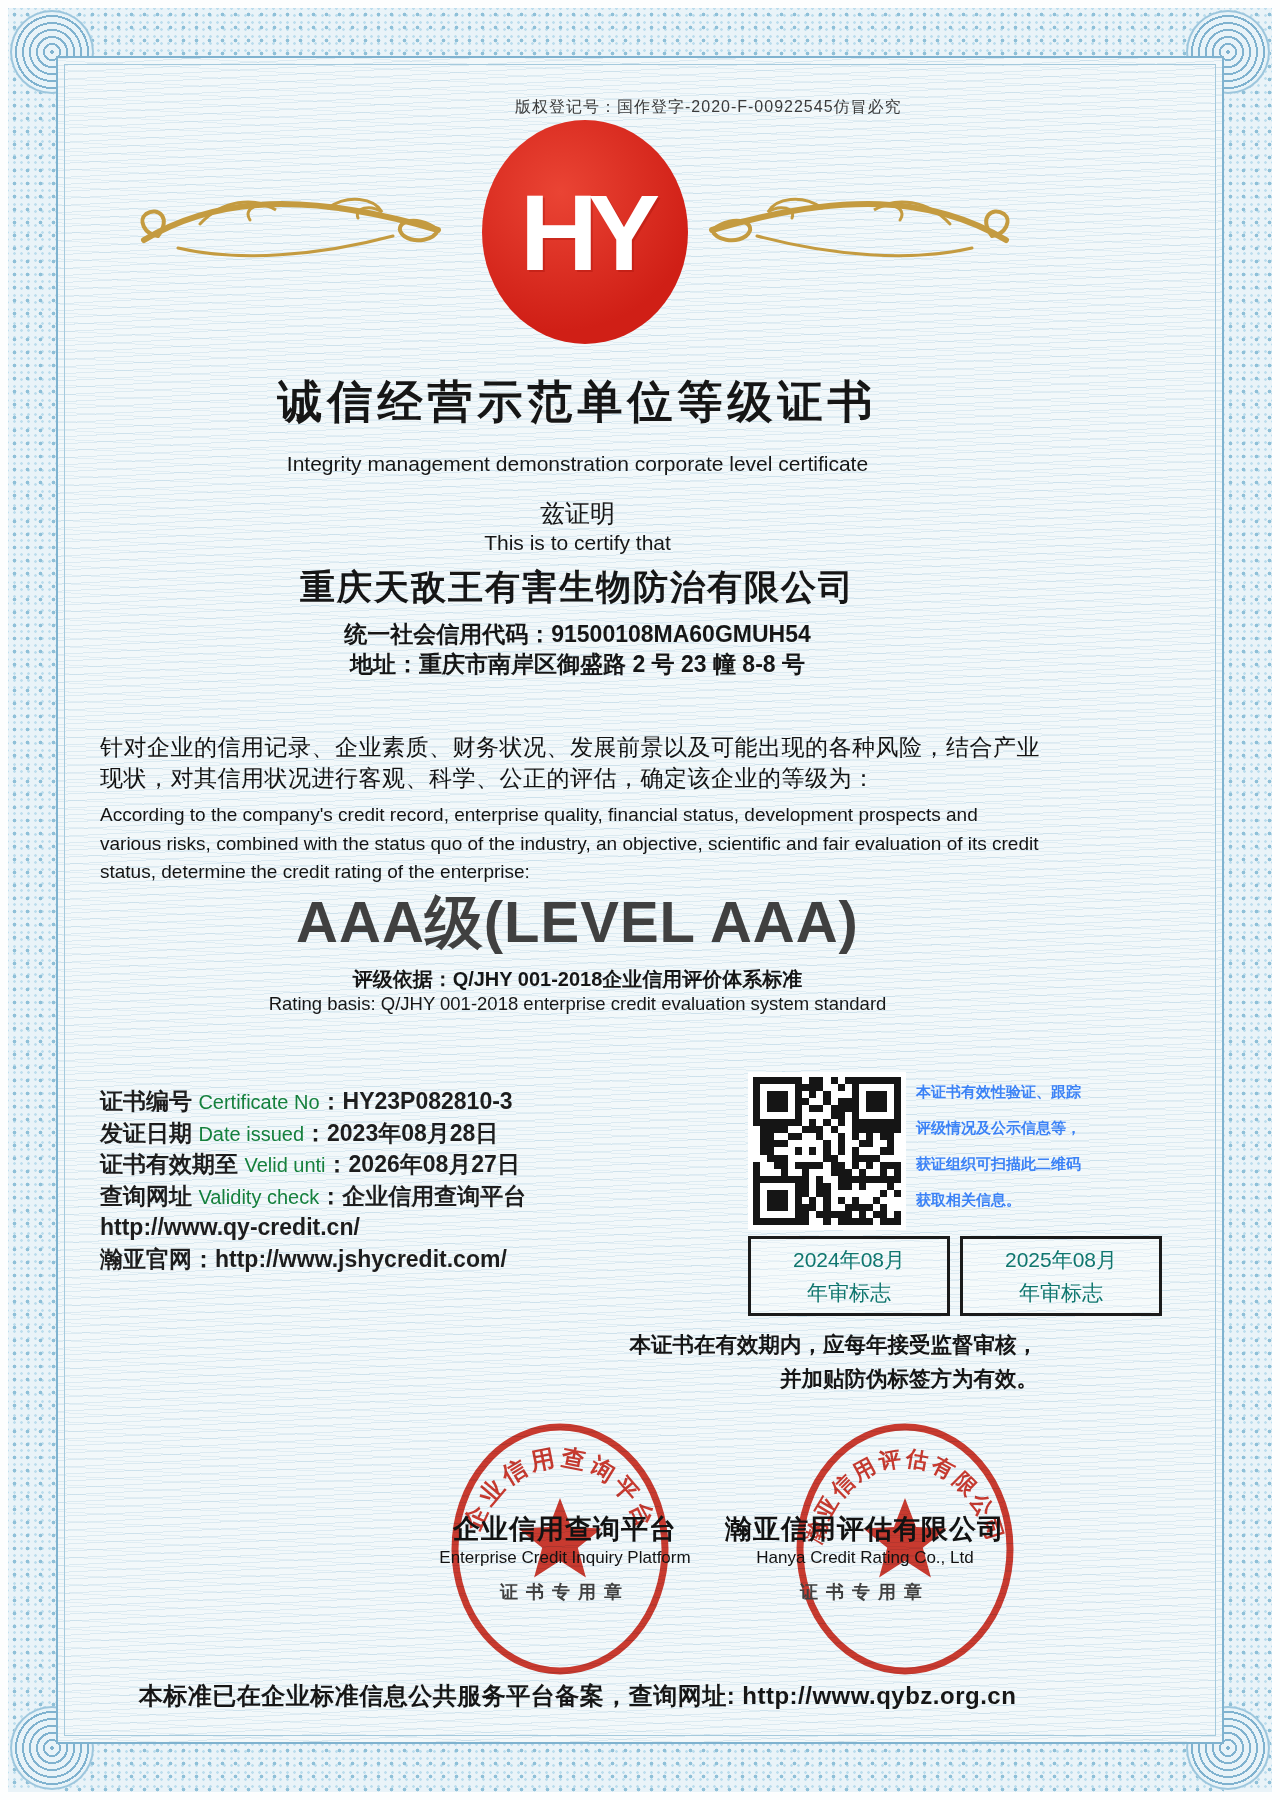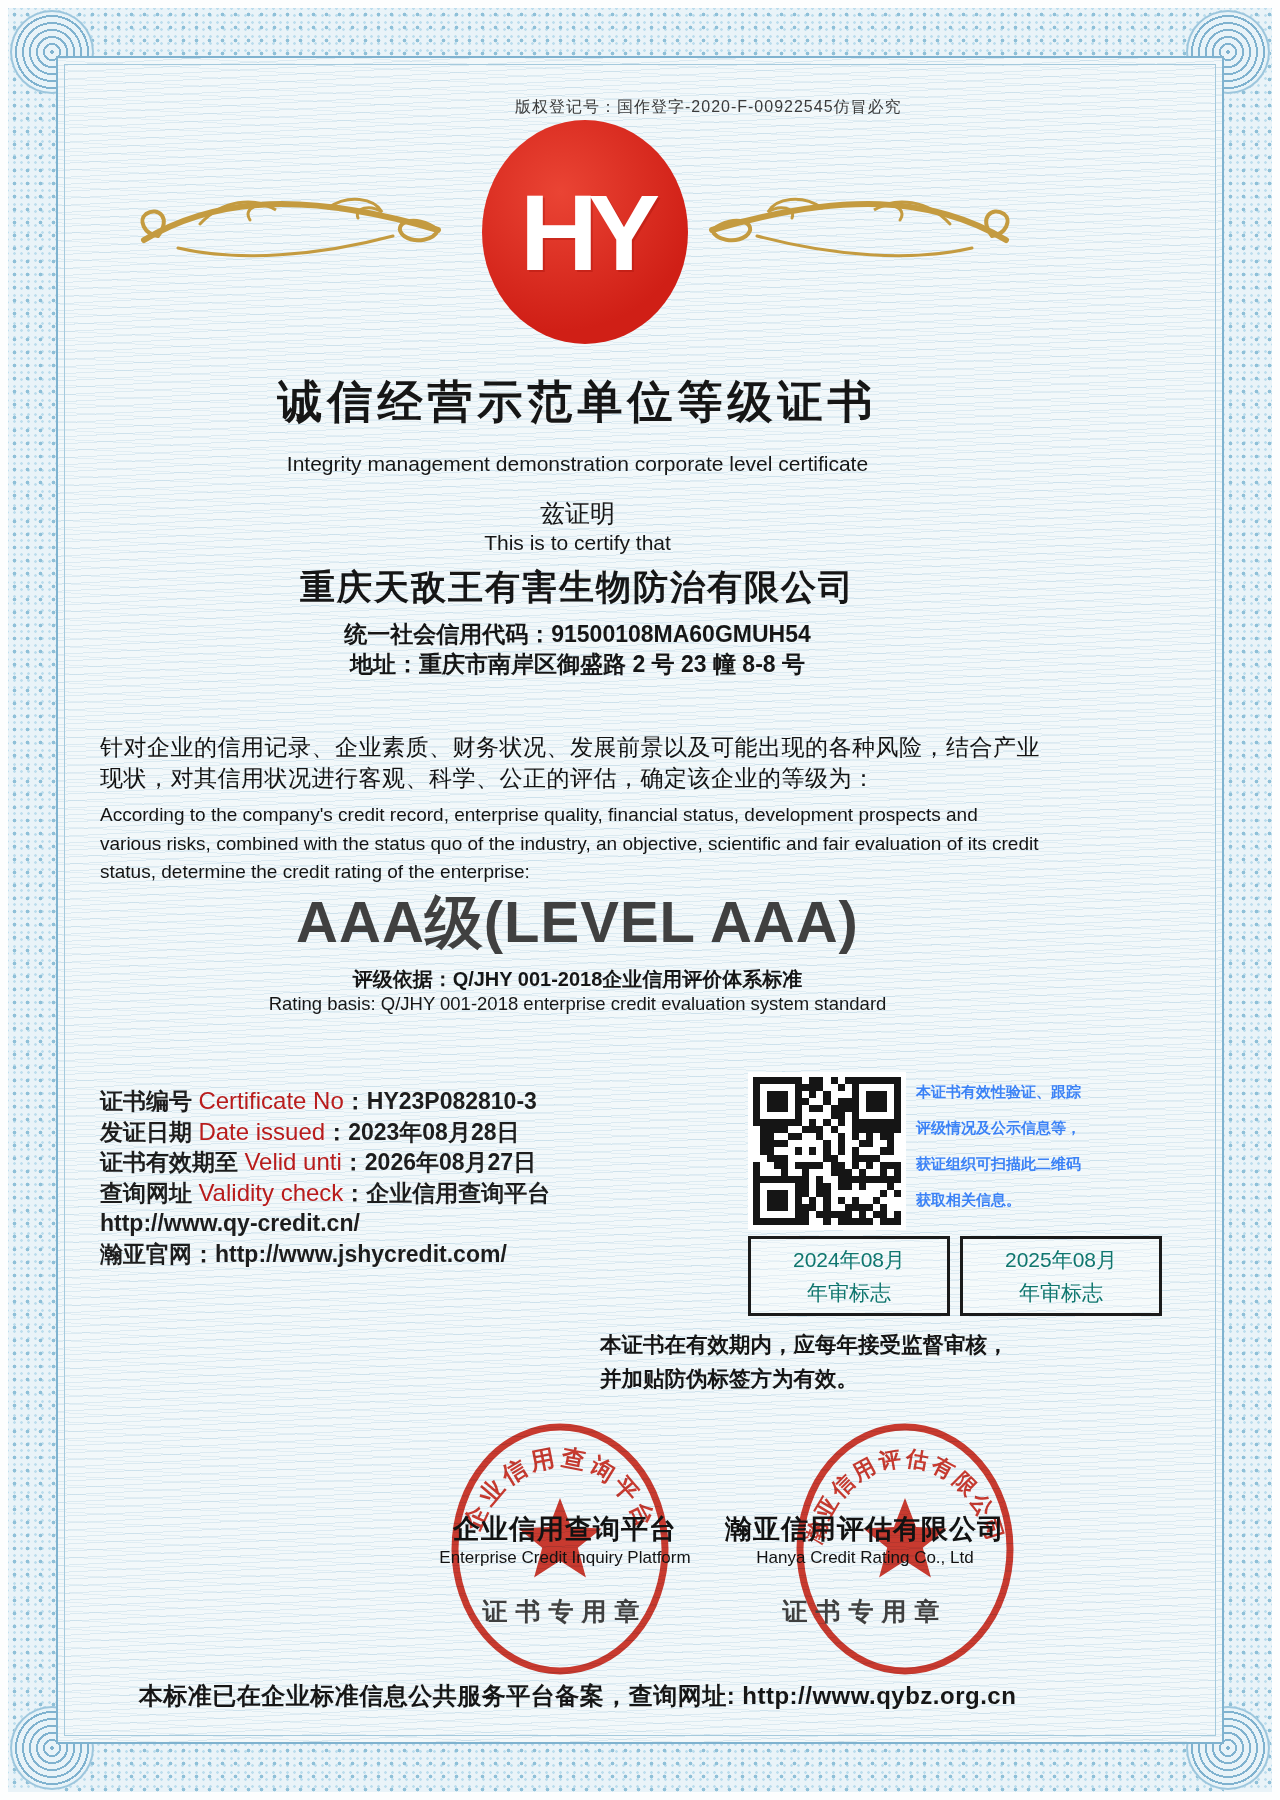--- a/index.html
+++ b/index.html
@@ -59,46 +59,46 @@
   .para-en { margin-top:7px; font-size:19px; line-height:28.5px; }
 
   .level    { top:884px; font-size:58px; font-weight:bold; letter-spacing:1px; }
   .basis-zh { top:966px; font-size:20px; font-weight:600; }
   .basis-en { top:993px; font-size:18.5px; }
 
   
   .details { position:absolute; left:100px; top:1086px; width:560px; color:#1d1d1d; }
   .detail-row { font-size:23px; line-height:30.5px; white-space:nowrap; }
   .d-zh  { font-weight:bold; }
-  .d-en  { font-size:24px; color:#b91c1c;text-align:center; }
+  .d-en  { font-size:20px; color:#15803d;text-align:center; }
   .d-val { font-weight:bold; }
 
   
   .qr { position:absolute; left:748px; top:1072px; width:158px; height:158px; background:#ffffff;
     padding:5px; display:grid; grid-template-columns:repeat(21,1fr); grid-template-rows:repeat(21,1fr); }
   .qm { background:#151515; }
   .qr-note { position:absolute; left:916px; top:1074px; width:264px; font-size:15px;
     line-height:36px; color:#3b82f6; font-weight:600; }
 
   .review-box { position:absolute; top:1236px; width:202px; height:80px; border:3px solid #1b1b1b;
     display:flex; flex-direction:column; align-items:center; justify-content:center;
     font-size:21px; line-height:33px; color:#0f766e; background:rgba(255,255,255,.25); }
   .rb-1 { left:748px; } .rb-2 { left:960px; }
 
-  .review-note { position:absolute; left:600px; top:1328px; width:438px; text-align:left;
+  .review-note { position:absolute; left:600px; top:1328px; width:438px; text-align:right;
     font-size:21.5px; line-height:34px; color:#151515; font-weight:600; }
 
   
   .seal-svg { position:absolute; width:230px; height:262px; top:1420px; mix-blend-mode:multiply; opacity:.92; }
   .seal-svg-1 { left:445px; } .seal-svg-2 { left:790px; }
   .org { position:absolute; top:1512px; width:440px; text-align:center; color:#121212; }
   .org-1 { left:345px; } .org-2 { left:645px; }
   .org-zh { font-size:27px; font-weight:bold; line-height:34px; letter-spacing:1px; }
   .org-en { font-size:17px; line-height:24px; }
-  .org-stamp { margin-top:25px; font-size:25px; font-weight:bold; letter-spacing:8px; }
+  .org-stamp { margin-top:10px; font-size:18px; font-weight:bold; letter-spacing:8px; }
 
   .footer { top:1680px; font-size:24px; font-weight:bold; letter-spacing:.5px; }
 
   .red { color:#404040; }
 </style>
 </head>
 <body>
 
 <div class="page">
 

